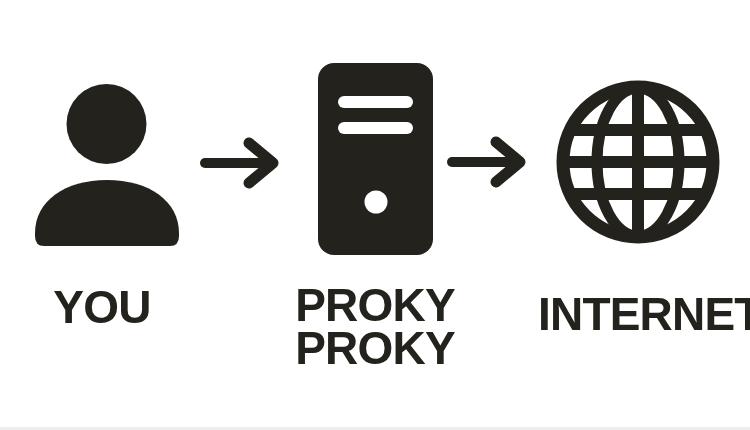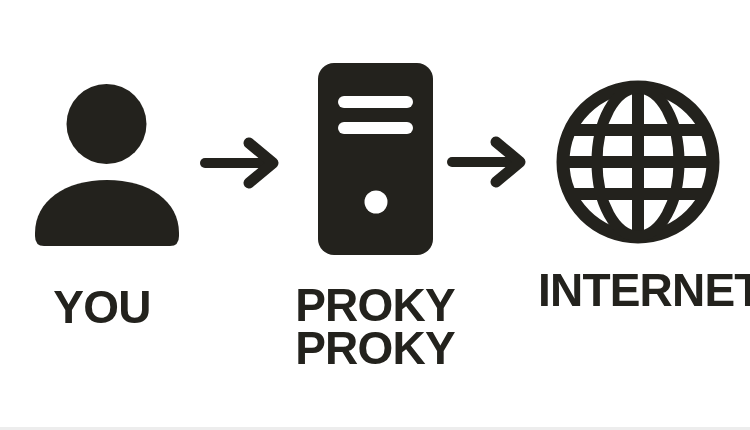--- a/index.html
+++ b/index.html
@@ -34,21 +34,21 @@
   
   .arrow1-box{left:199px;top:137px;width:90px;height:52px;}
   .arrow2-box{left:446px;top:136px;width:90px;height:52px;}
   
   .server-box{left:318px;top:63px;width:115px;height:192px;}
   
   .globe-box{left:556px;top:80px;width:164px;height:164px;}
   
   .label-you{left:2px;top:286px;width:200px;}
   .label-proxy{left:280px;top:284px;width:190px;}
-  .label-internet{left:538px;top:269px;width:200px;}
+  .label-internet{left:538px;top:293px;width:200px;}
   .bottom-strip{
     left:0;bottom:0;width:750px;height:3px;
     background:#ededed;
   }
 </style>
 </head>
 <body style="--ink: #23221d; background: rgb(255, 255, 255);">
 
 <div class="canvas">
 

